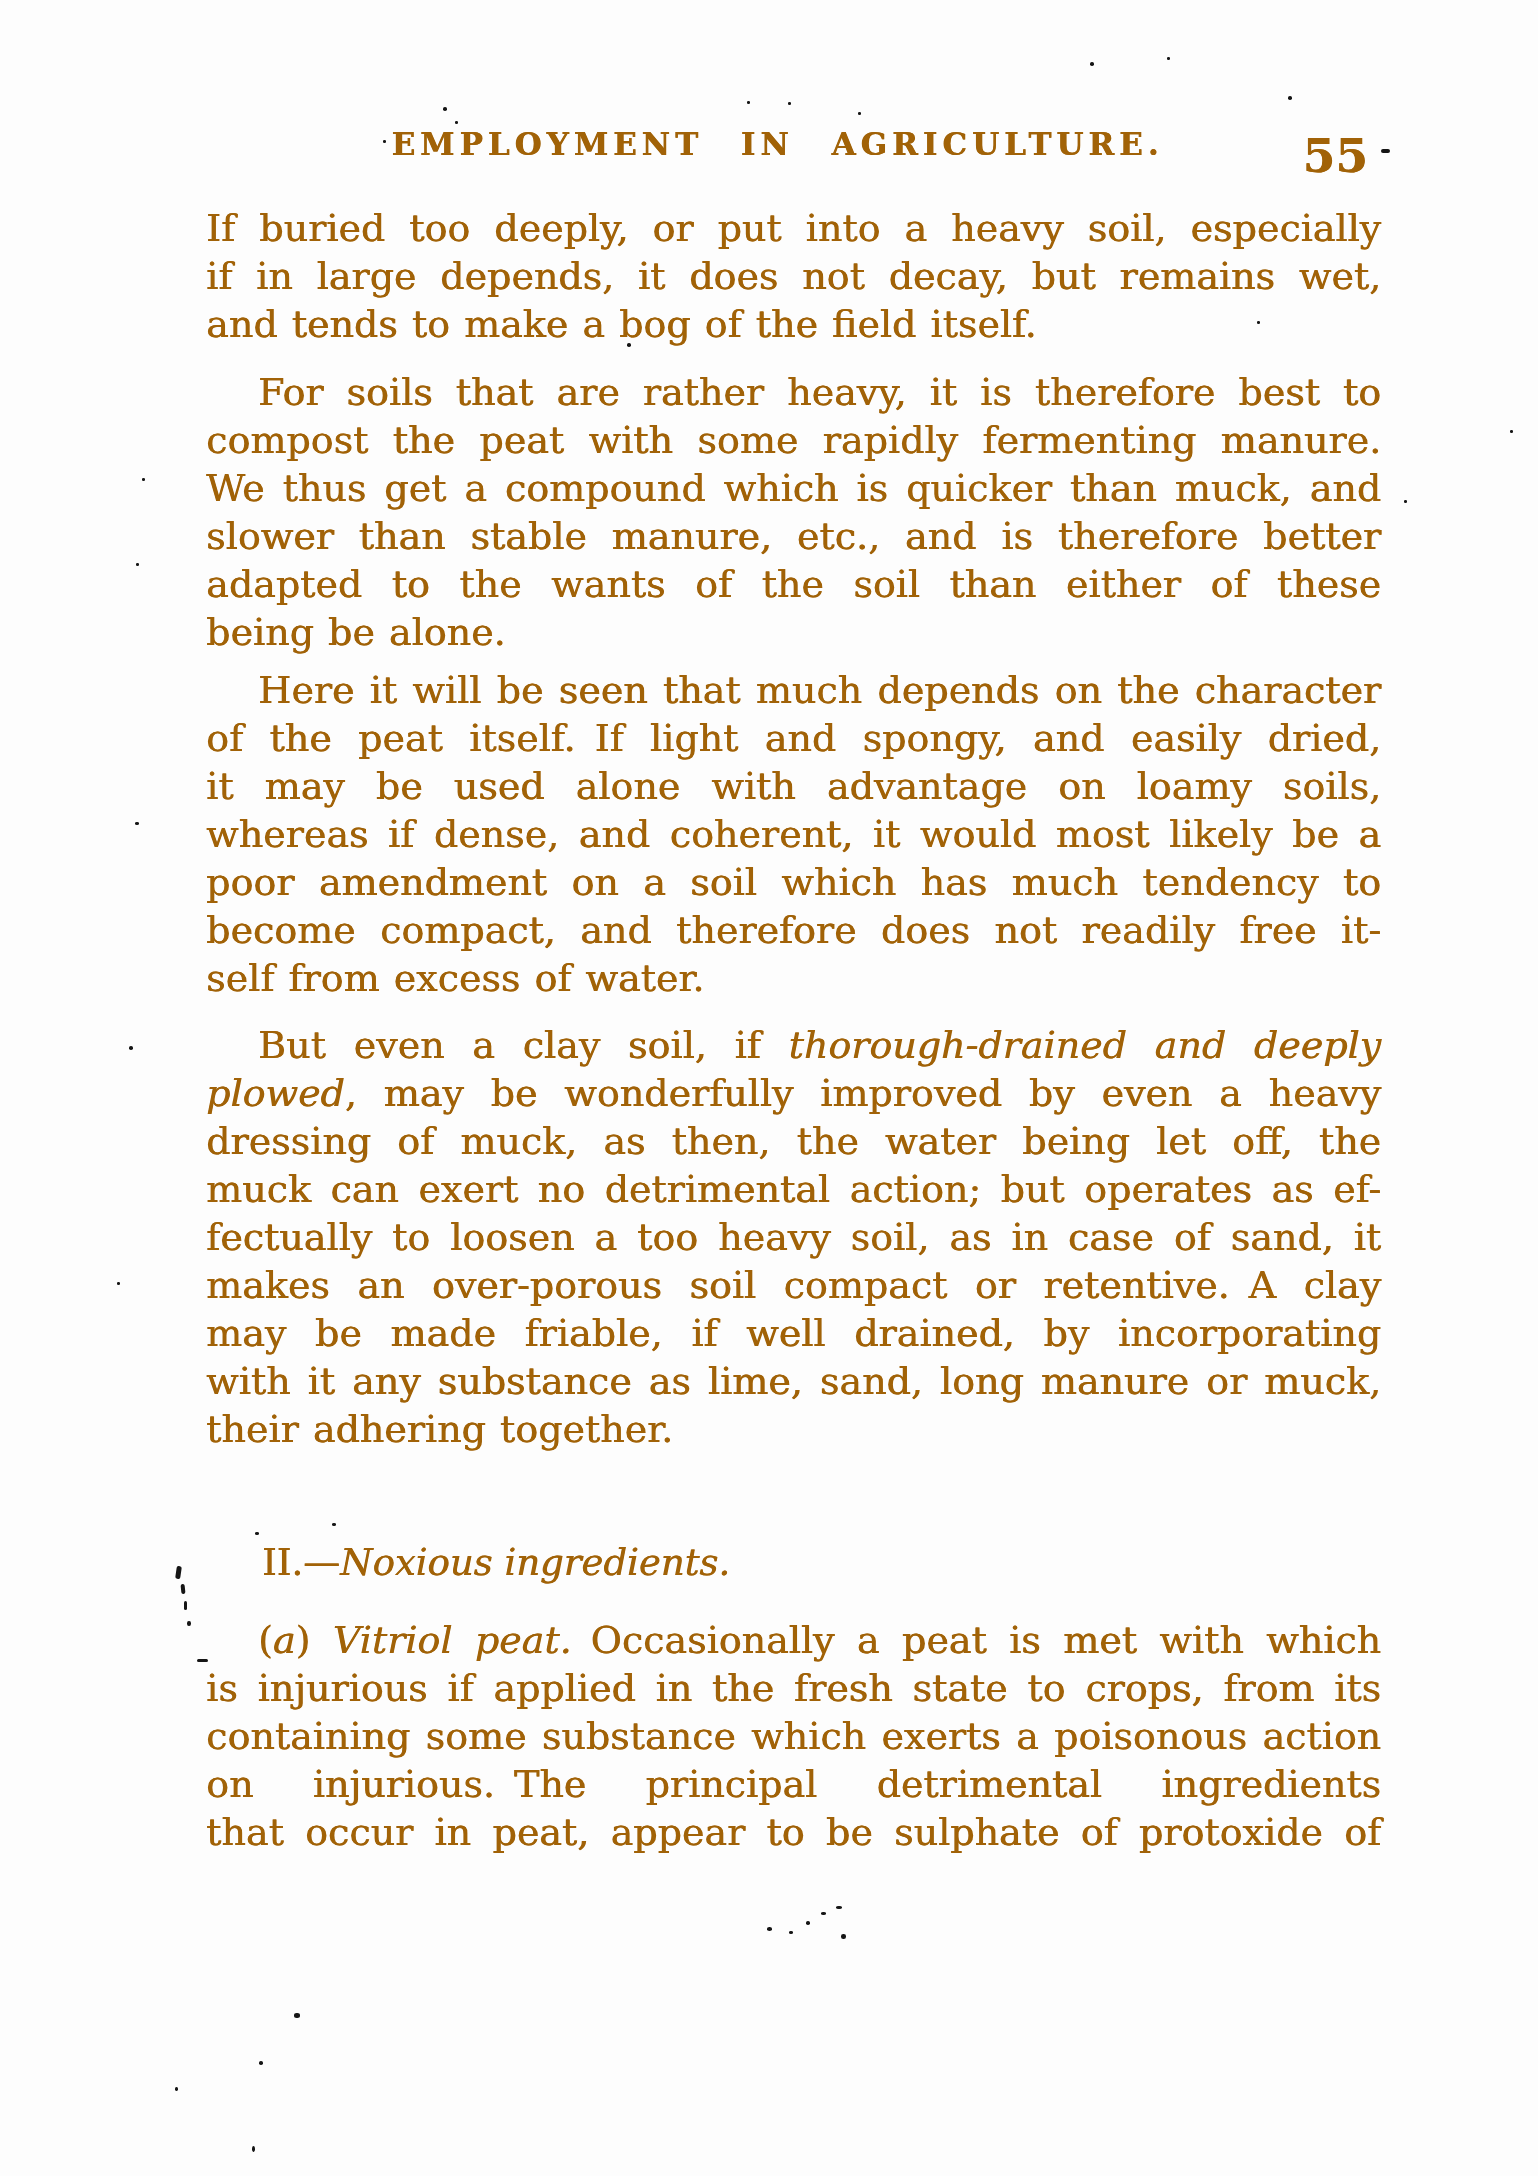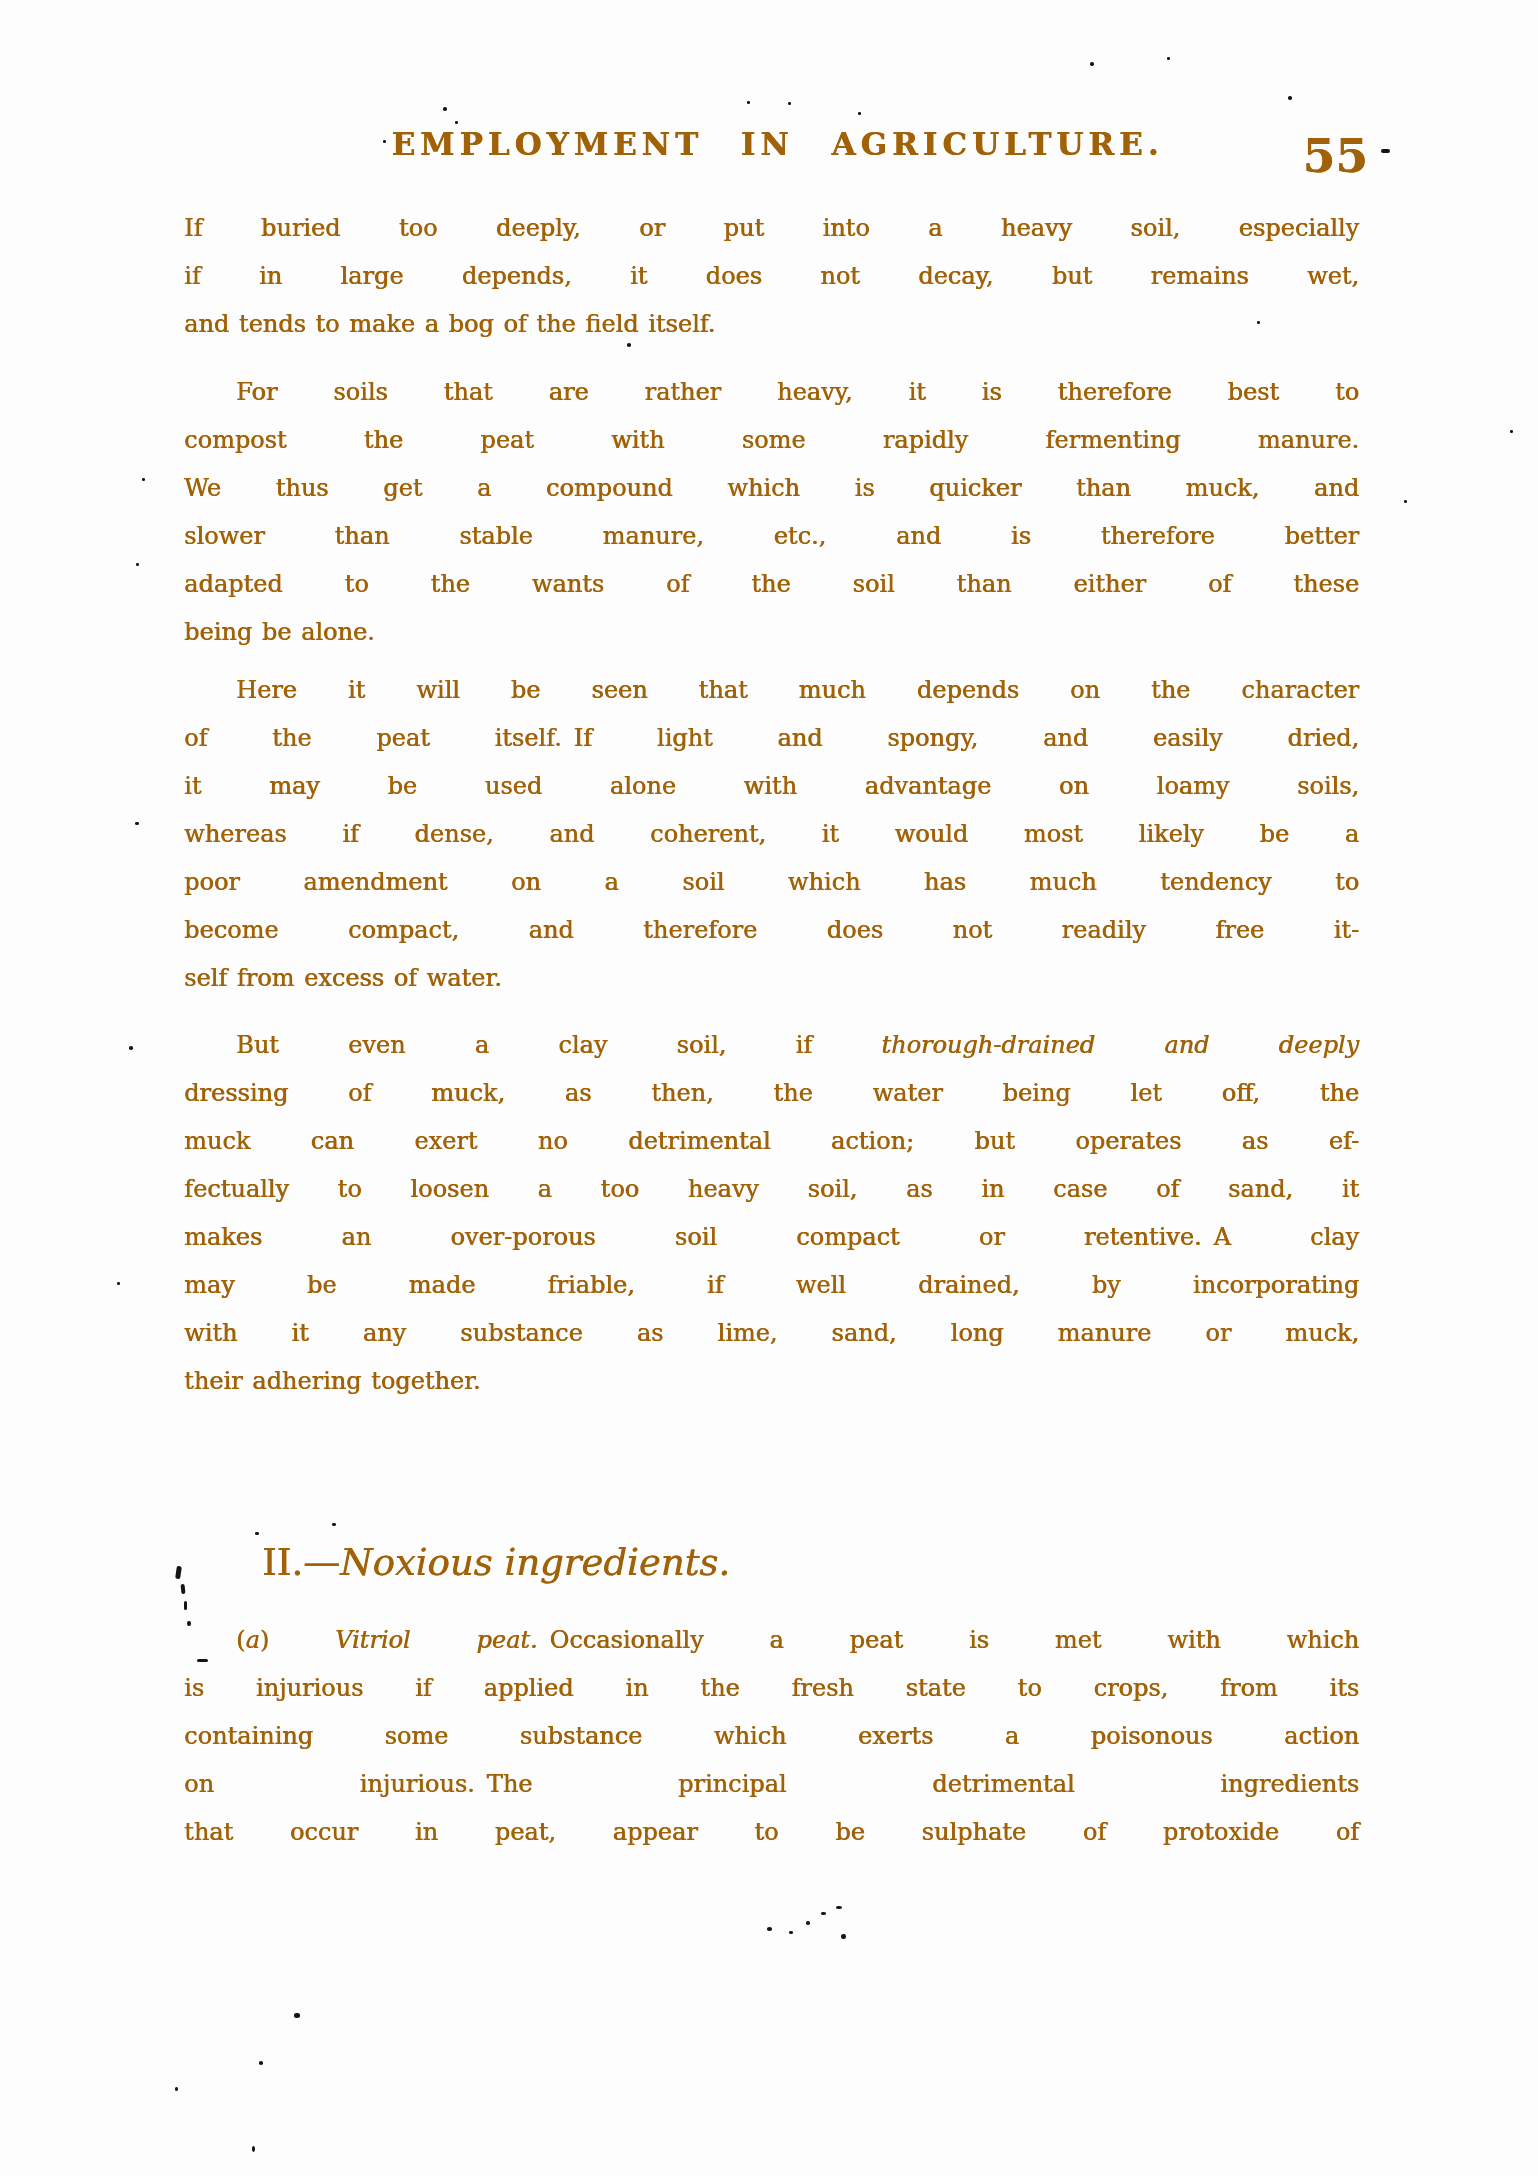--- a/index.html
+++ b/index.html
@@ -18,22 +18,22 @@
     letter-spacing:5px;word-spacing:22px;
     text-shadow:0.5px 0 0 currentColor;
     white-space:nowrap;
   }
   .page-number{
     position:absolute;top:132px;right:170px;
     font-size:47px;font-weight:bold;line-height:1;
     text-shadow:0.5px 0 0 currentColor;
   }
   .para{
-    position:absolute;left:184px;width:1175px;
-    font-size:24px;
+    position:absolute;left:206px;width:1175px;
+    font-size:38px;
     text-shadow:0.6px 0 0 currentColor;
     word-spacing:2px;
   }
   .line{
     line-height:48px;height:48px;overflow:visible;
     text-align:justify;text-align-last:justify;
   }
   .line.last{text-align-last:left;}
   .para .line:first-child{text-indent:52px;}
   .para.noindent .line:first-child{text-indent:0;}
@@ -76,20 +76,21 @@
       <div class="line"><span>Here it will be seen that much depends on the character</span></div>
       <div class="line"><span>of the peat itself. If light and spongy, and easily dried,</span></div>
       <div class="line"><span>it may be used alone with advantage on loamy soils,</span></div>
       <div class="line"><span>whereas if dense, and coherent, it would most likely be a</span></div>
       <div class="line"><span>poor amendment on a soil which has much tendency to</span></div>
       <div class="line"><span>become compact, and therefore does not readily free it-</span></div>
       <div class="line last"><span>self from excess of water.</span></div>
     </div>
   <div class="para p4">
       <div class="line"><span>But even a clay soil, if </span><span class="it">thorough-drained and deeply</span></div>
+      <div class="line"><span class="it">plowed</span><span>, may be wonderfully improved by even a heavy</span></div>
       <div class="line"><span>dressing of muck, as then, the water being let off, the</span></div>
       <div class="line"><span>muck can exert no detrimental action; but operates as ef-</span></div>
       <div class="line"><span>fectually to loosen a too heavy soil, as in case of sand, it</span></div>
       <div class="line"><span>makes an over-porous soil compact or retentive. A clay</span></div>
       <div class="line"><span>may be made friable, if well drained, by incorporating</span></div>
       <div class="line"><span>with it any substance as lime, sand, long manure or muck,</span></div>
       <div class="line last"><span>their adhering together.</span></div>
     </div>
 
   <div class="section-heading"><span>II.—</span><span class="it">Noxious ingredients.</span></div>

